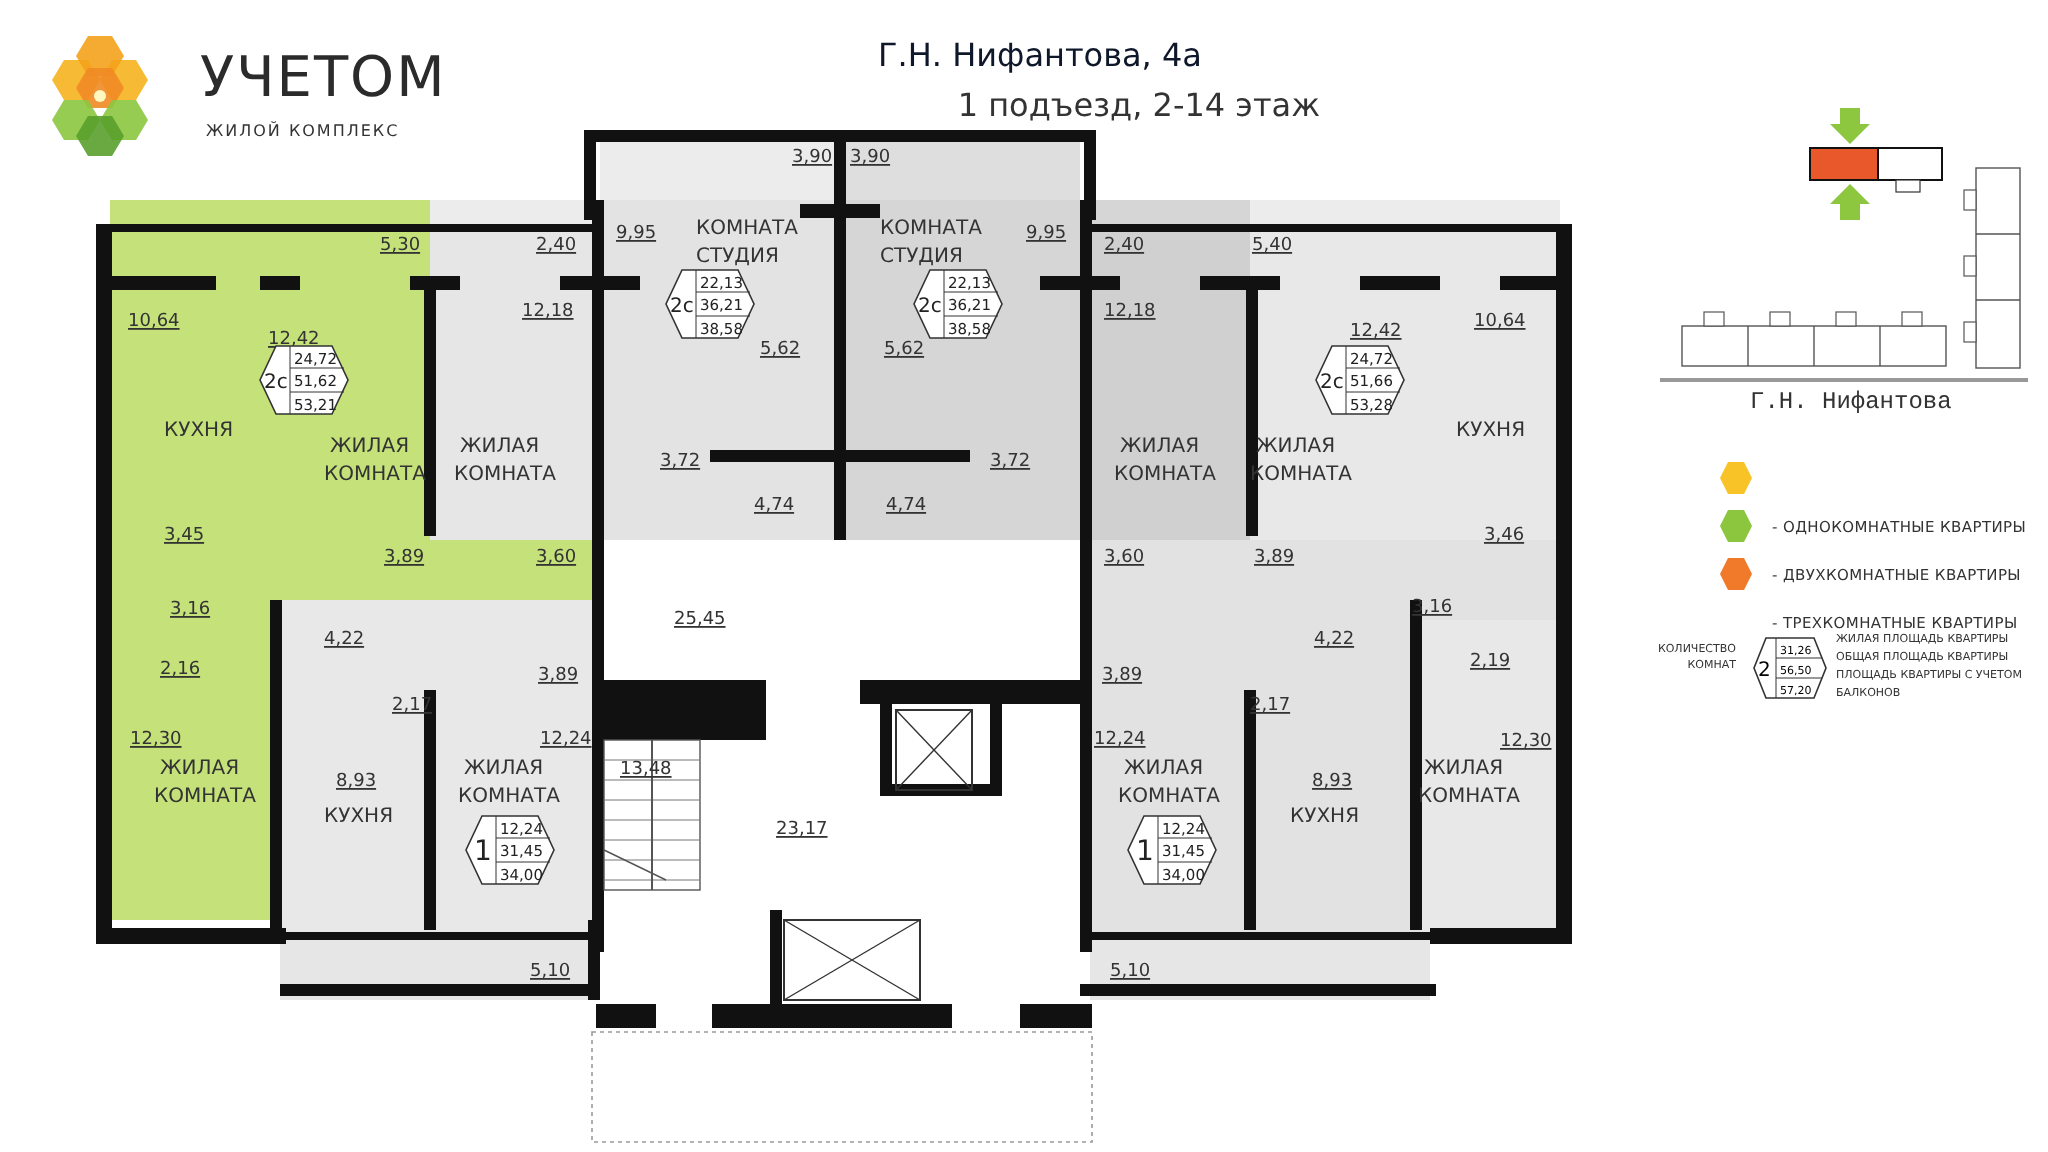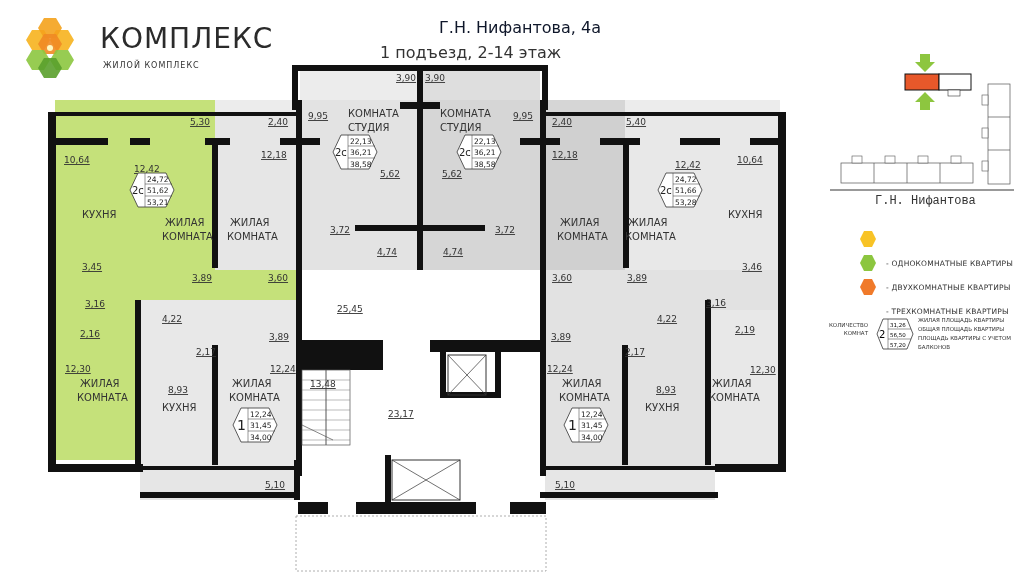--- a/index.html
+++ b/index.html
@@ -1,21 +1,21 @@
 <!DOCTYPE html>
 <html><head>
 <meta charset="utf-8">
 <style>
   html,body{margin:0;padding:0;background:#fff;}
   body{width:1024px;height:576px;position:relative;overflow:hidden;font-family:"DejaVu Sans","Liberation Sans",sans-serif;color:#222;}
   .logo{position:absolute;left:14px;top:16px;width:72px;height:66px;}
   .brand{position:absolute;left:100px;top:22px;font-size:28px;letter-spacing:1px;color:#2b2b2b;font-family:"DejaVu Sans",sans-serif;}
   .brand-sub{position:absolute;left:103px;top:61px;font-size:8px;letter-spacing:1px;color:#333;font-weight:normal;}
   .title1{position:absolute;left:380px;top:18px;width:280px;text-align:center;font-size:16px;color:#0f172a;}
-  .title2{position:absolute;left:380px;top:43px;width:280px;text-align:left;font-size:16px;color:#333;}
+  .title2{position:absolute;left:380px;top:43px;width:280px;text-align:right;font-size:16px;color:#333;}
   .plan{position:absolute;left:0;top:0;}
   .plan text{font-family:"DejaVu Sans",sans-serif;}
   .lbl{font-size:9px;fill:#333;text-decoration:underline;}
   .room{font-size:10px;fill:#333;}
   .hexnum{font-size:7.5px;fill:#222;}
   .hexrooms{font-size:10px;fill:#222;}
   .key-title{position:absolute;left:875px;top:194px;font-size:12px;color:#333;font-family:Liberation Mono, monospace;}
   .legend{position:absolute;left:860px;top:227px;}
   .legend-row{display:flex;align-items:center;height:24px;}
   .legend-hex{width:16px;height:16px;clip-path:polygon(25% 0,75% 0,100% 50%,75% 100%,25% 100%,0 50%);margin-right:10px;}
@@ -30,21 +30,21 @@
 <svg class="logo" viewBox="0 0 72 66">
   <polygon points="18,14 30,14 36,24 30,34 18,34 12,24" fill="#f6b21e" opacity="0.9"></polygon>
   <polygon points="42,14 54,14 60,24 54,34 42,34 36,24" fill="#f6b21e" opacity="0.9"></polygon>
   <polygon points="30,2 42,2 48,12 42,22 30,22 24,12" fill="#f4a21c" opacity="0.9"></polygon>
   <polygon points="30,18 42,18 48,28 42,38 30,38 24,28" fill="#f08a24" opacity="0.9"></polygon>
   <polygon points="18,34 30,34 36,44 30,54 18,54 12,44" fill="#8cc63f" opacity="0.9"></polygon>
   <polygon points="42,34 54,34 60,44 54,54 42,54 36,44" fill="#8cc63f" opacity="0.9"></polygon>
   <polygon points="30,42 42,42 48,52 42,62 30,62 24,52" fill="#5aa02c" opacity="0.9"></polygon>
   <circle cx="36" cy="32" r="3" fill="#fff8c0"></circle>
 </svg>
-<div class="brand">КОМПЛЕКС</div>
+<div class="brand">УЧЕТОМ</div>
 <div class="brand-sub">ЖИЛОЙ КОМПЛЕКС</div>
 
 <div class="title1">Г.Н. Нифантова, 4а</div>
 <div class="title2">1 подъезд, 2-14 этаж</div>
 
 <svg class="plan" width="1024" height="576" viewBox="0 0 1024 576">
 
   <g>
 
     <rect x="55" y="115" width="245" height="185" fill="#c5e17a"></rect>

